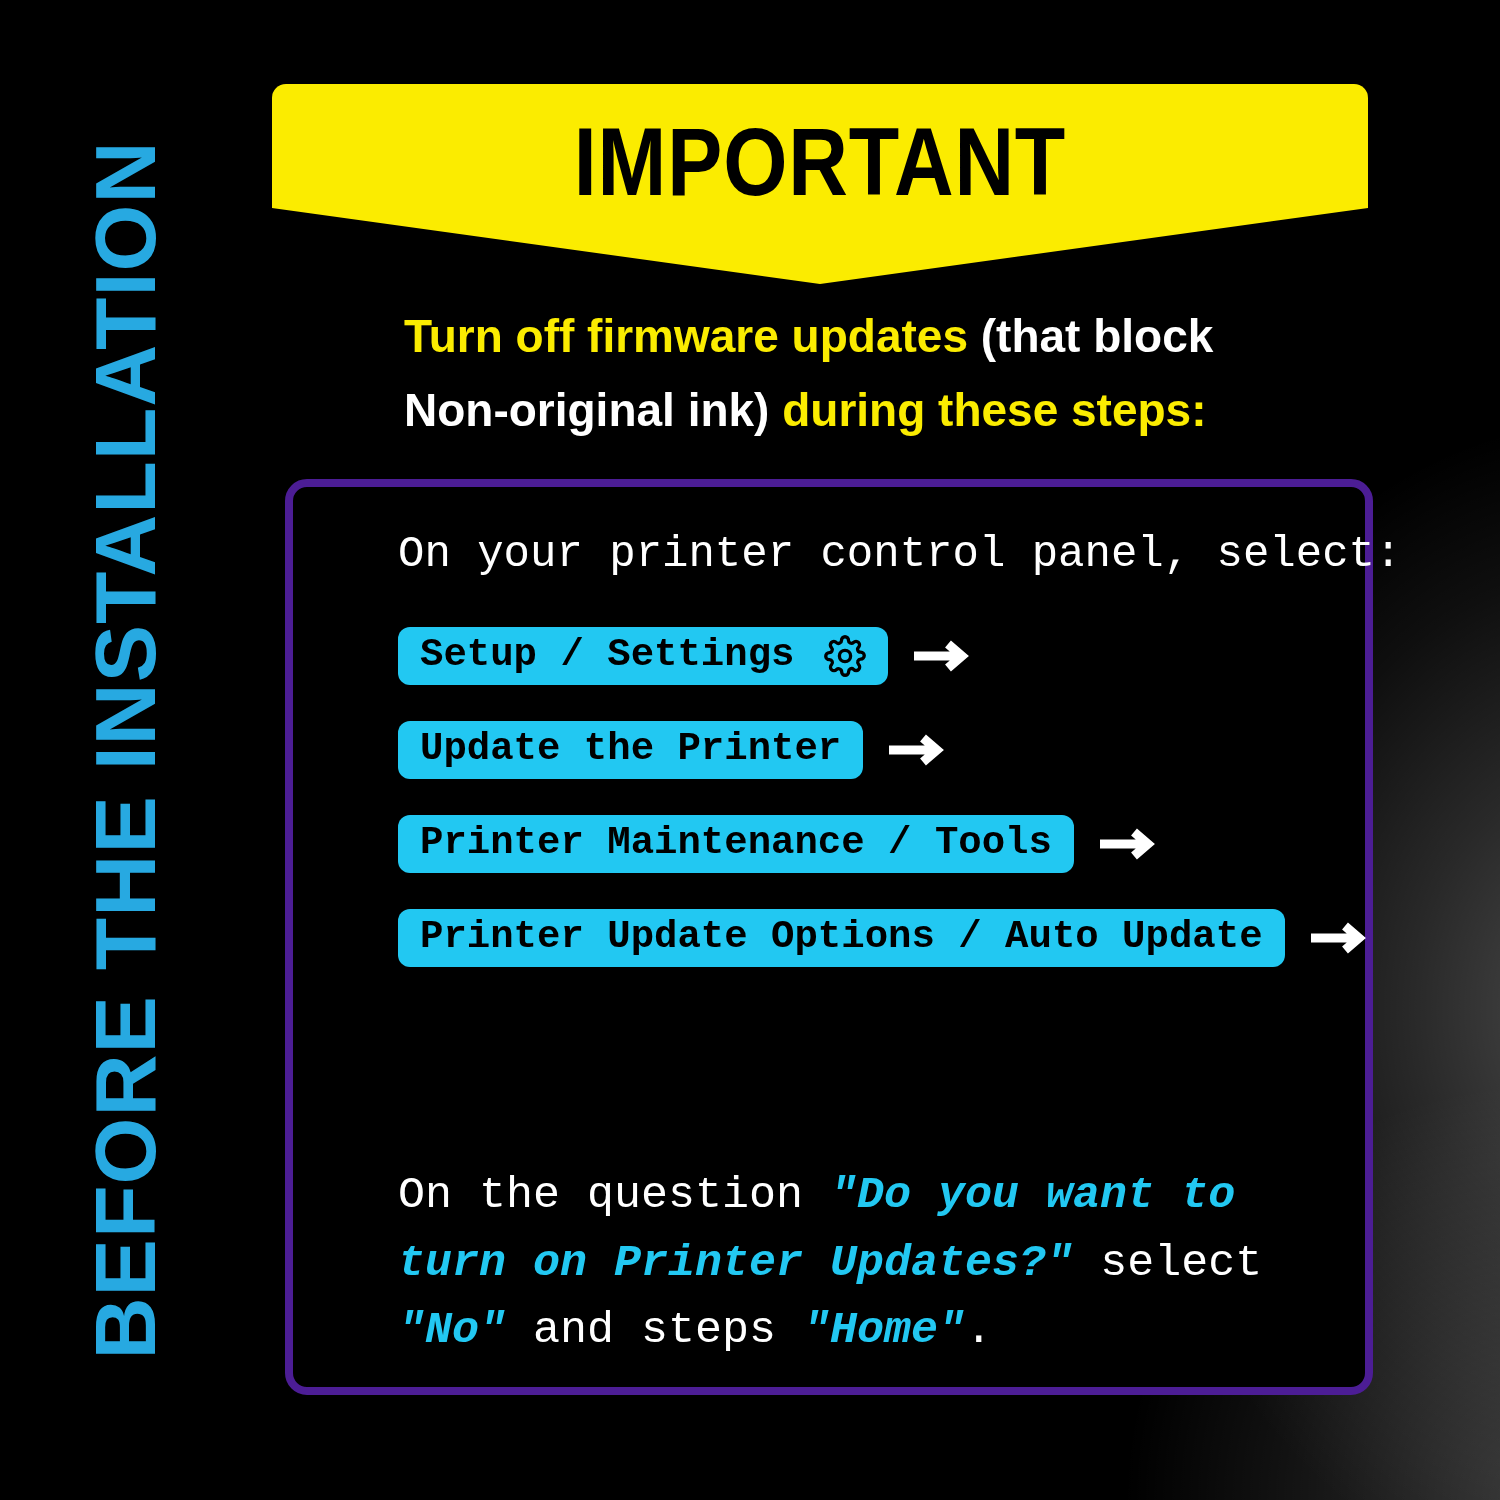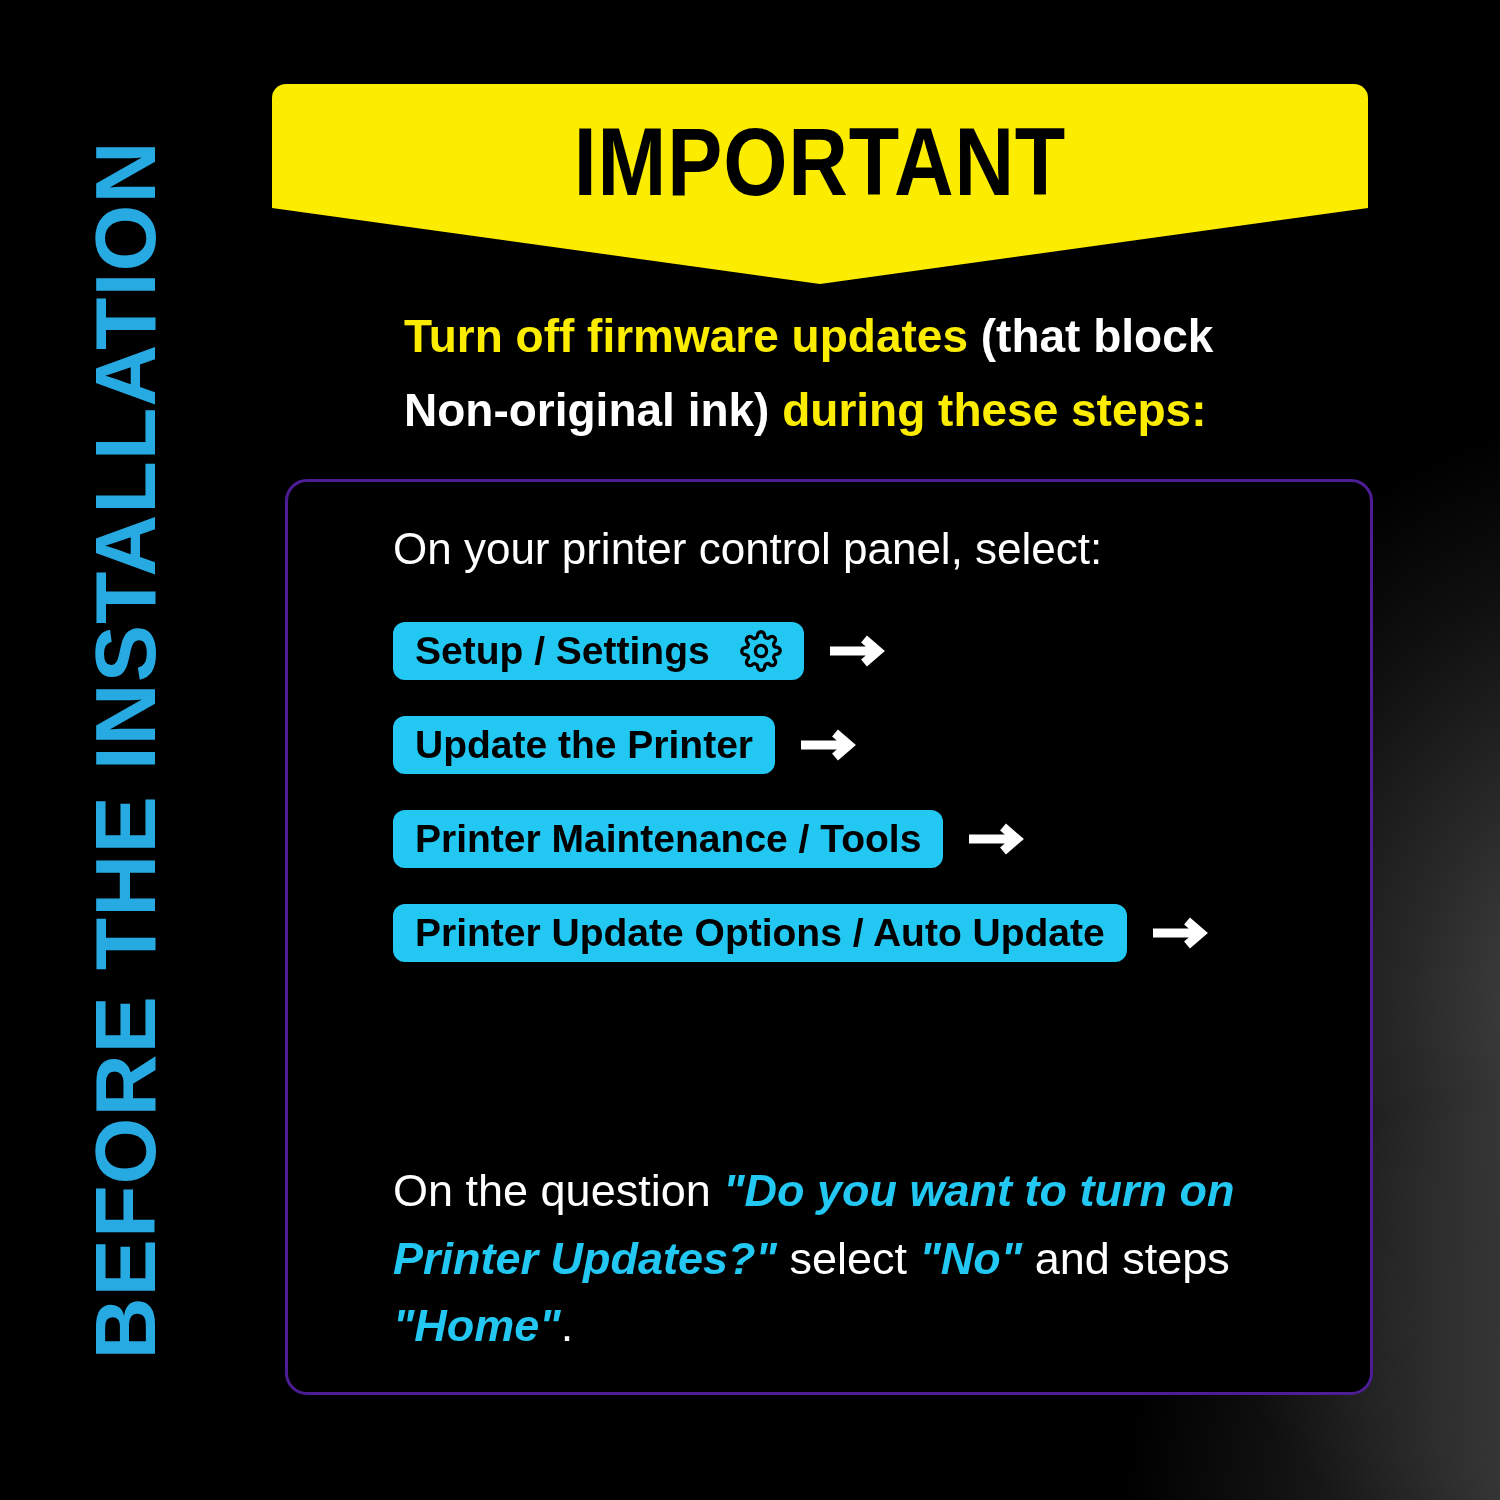--- a/index.html
+++ b/index.html
@@ -92,24 +92,25 @@
   .headline .w { color: #ffffff; font-weight: 800; }
   .headline .y { color: #fbec00; font-weight: 600; }
 
   
   .panel {
     position: absolute;
     left: 285px;
     top: 479px;
     width: 1088px;
     height: 916px;
-    border: 3px solid #4c1d95;
+    border: 8px solid #4c1d95;
     border-radius: 22px;
     background: #000;
     box-sizing: border-box;
+    font-family: Liberation Mono, monospace;
   }
 
   .panel-lead {
     position: absolute;
     left: 105px;
     top: 42px;
     color: #ffffff;
     font-size: 44px;
     font-weight: 500;
     white-space: nowrap;

